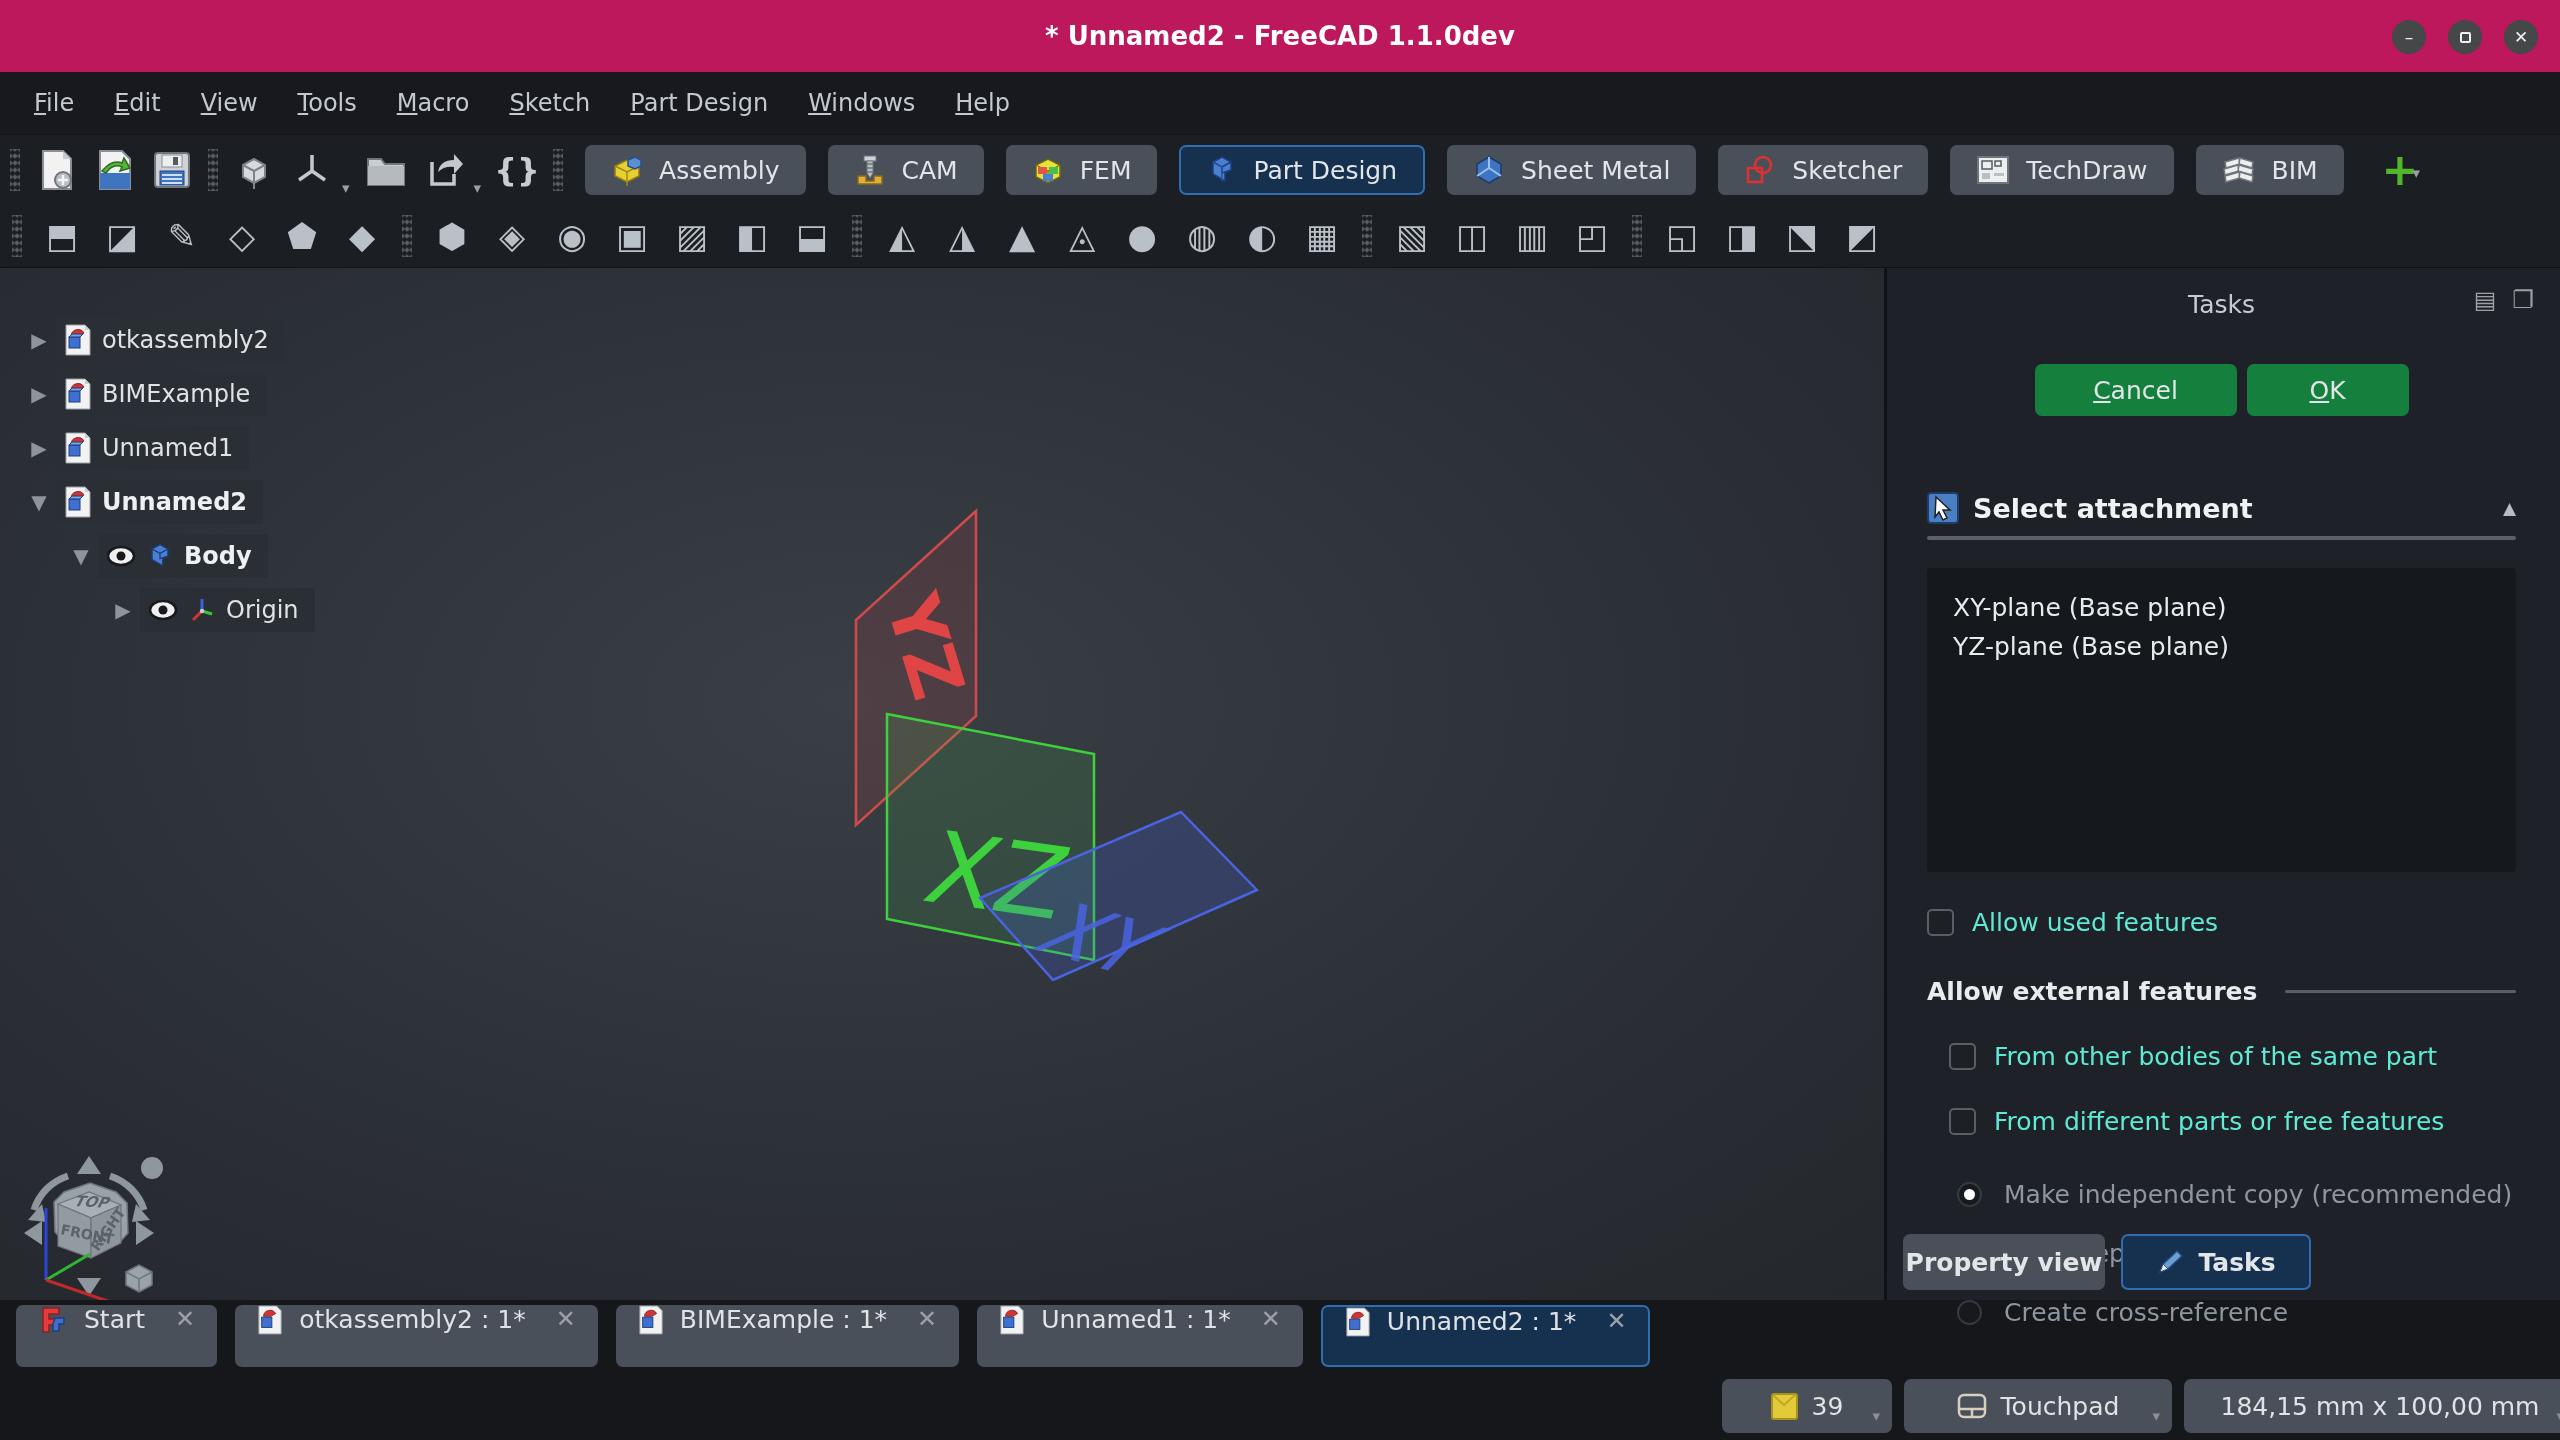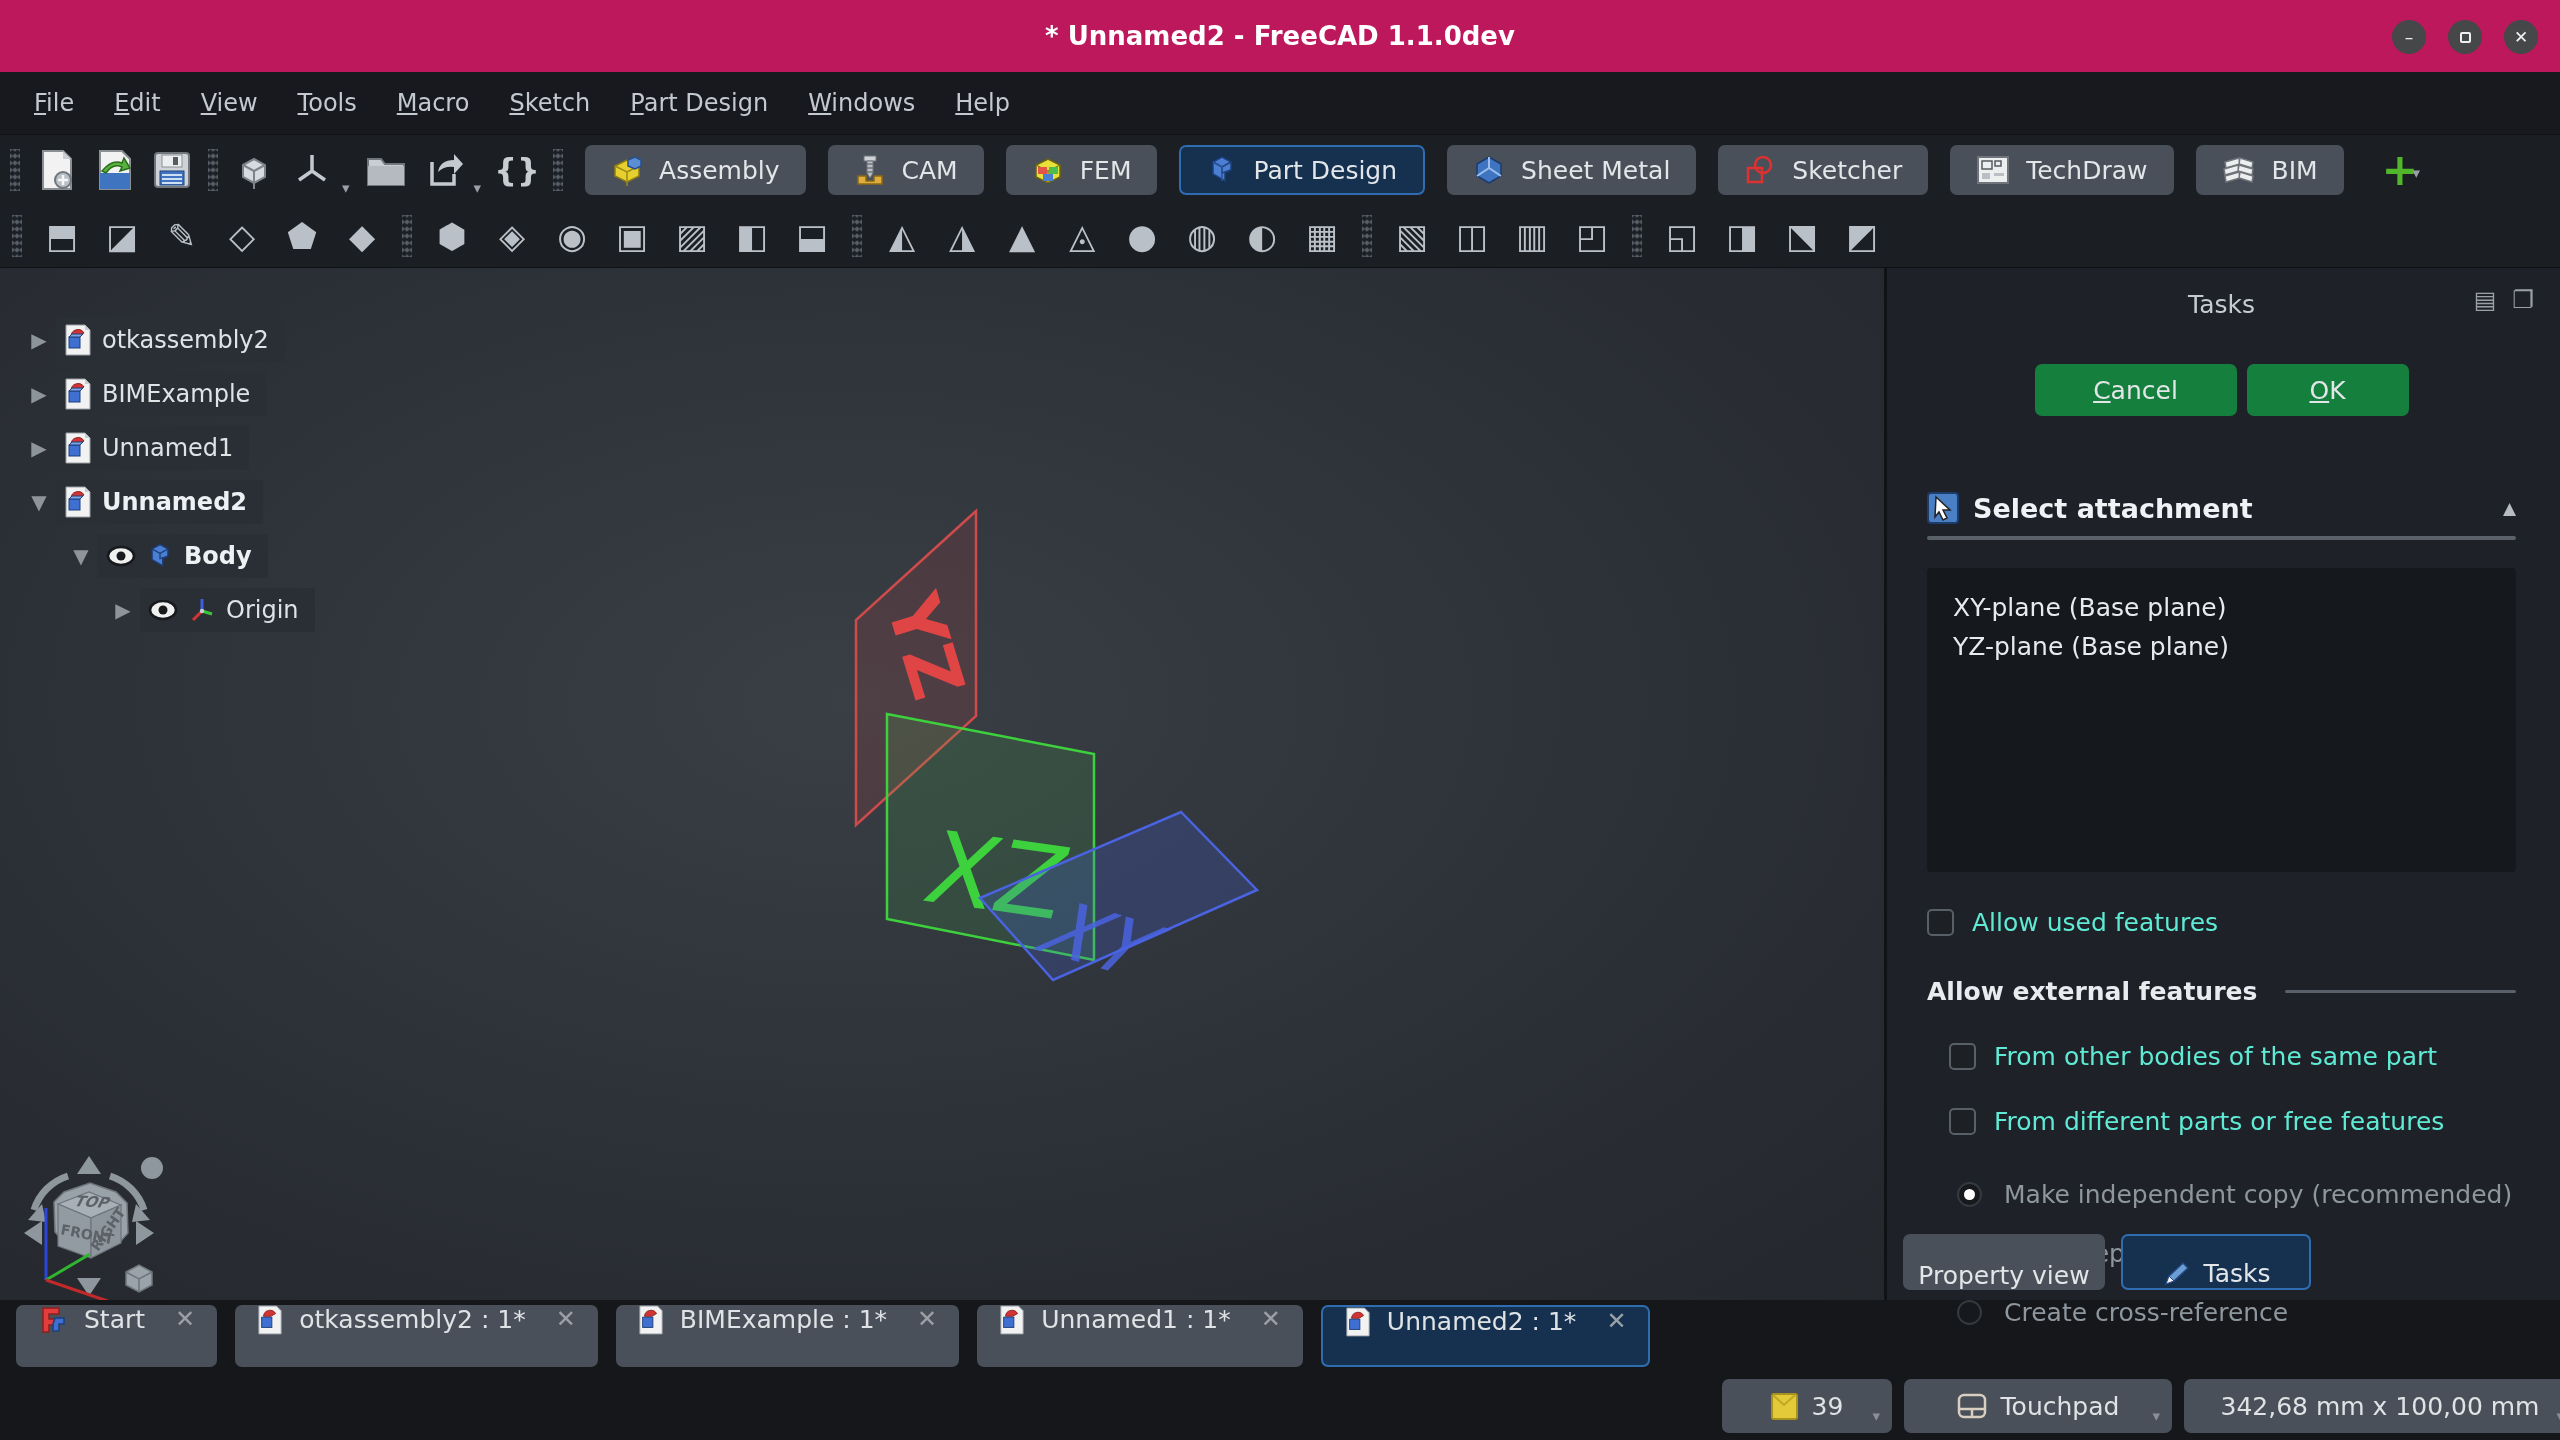--- a/index.html
+++ b/index.html
@@ -87,21 +87,21 @@
   .hline { flex:1; height:3px; background:#596069; margin-left:28px; border-radius:2px; }
   .indent1 { margin-left:22px; }
   .radio-group { margin-top:44px; margin-left:30px; }
   .radio-row { display:flex; align-items:center; gap:22px; margin-bottom:30px; }
   .radio { width:25px; height:25px; border-radius:50%; background:#17191d;
            border:2px solid #343a41; flex:none; display:flex; align-items:center; justify-content:center; }
   .radio.selected::after { content:''; width:11px; height:11px; border-radius:50%; background:#ffffff; }
   .radio-label { font-size:25px; color:#8e969e; }
   .panel-bottom { position:absolute; bottom:10px; left:16px; display:flex; gap:16px; }
   .pb-btn { background:#495059; border-radius:7px; height:56px; display:flex;
-            align-items:flex-end; justify-content:center; gap:14px; font-size:25px; color:#e2e6e9; }
+            align-items:center; justify-content:center; gap:14px; font-size:25px; color:#e2e6e9;font-weight:bold; }
   .pb-btn.property { width:202px; }
   .pb-btn.tasks { width:190px; background:#16314f; border:2px solid #2f6cb0; }
 
   
   .tabbar { position:absolute; left:0; top:1300px; width:1884px; height:72px;
             background:#15171b; display:flex; align-items:center; padding-left:16px; gap:18px; }
   .tab { height:62px; background:#495059; border-radius:7px; display:flex;
          align-items:flex-start; gap:16px; padding:0 22px; font-size:25px; color:#dfe3e6; }
   .tab.active { background:#16314f; border:2px solid #2f6cb0; }
   .tab .x { color:#9aa0a6; font-size:24px; margin-left:14px; }
@@ -602,16 +602,16 @@
   </div>
   <div class="sb-btn sb-nav">
     <svg width="30" height="26" viewBox="0 0 30 26">
       <rect x="2" y="2" width="26" height="22" rx="5" fill="none" stroke="#d8cfc0" stroke-width="2.5"></rect>
       <path d="M2 16 h26 M15 16 v8" stroke="#d8cfc0" stroke-width="2.5"></path>
     </svg>
     <span>Touchpad</span>
     <span class="sb-caret">▾</span>
   </div>
   <div class="sb-btn sb-dim">
-    <span>342,68 mm x 100,00 mm</span>
+    <span>184,15 mm x 100,00 mm</span>
     <span class="sb-caret">▾</span>
   </div>
 </div>
 
 </body></html>

